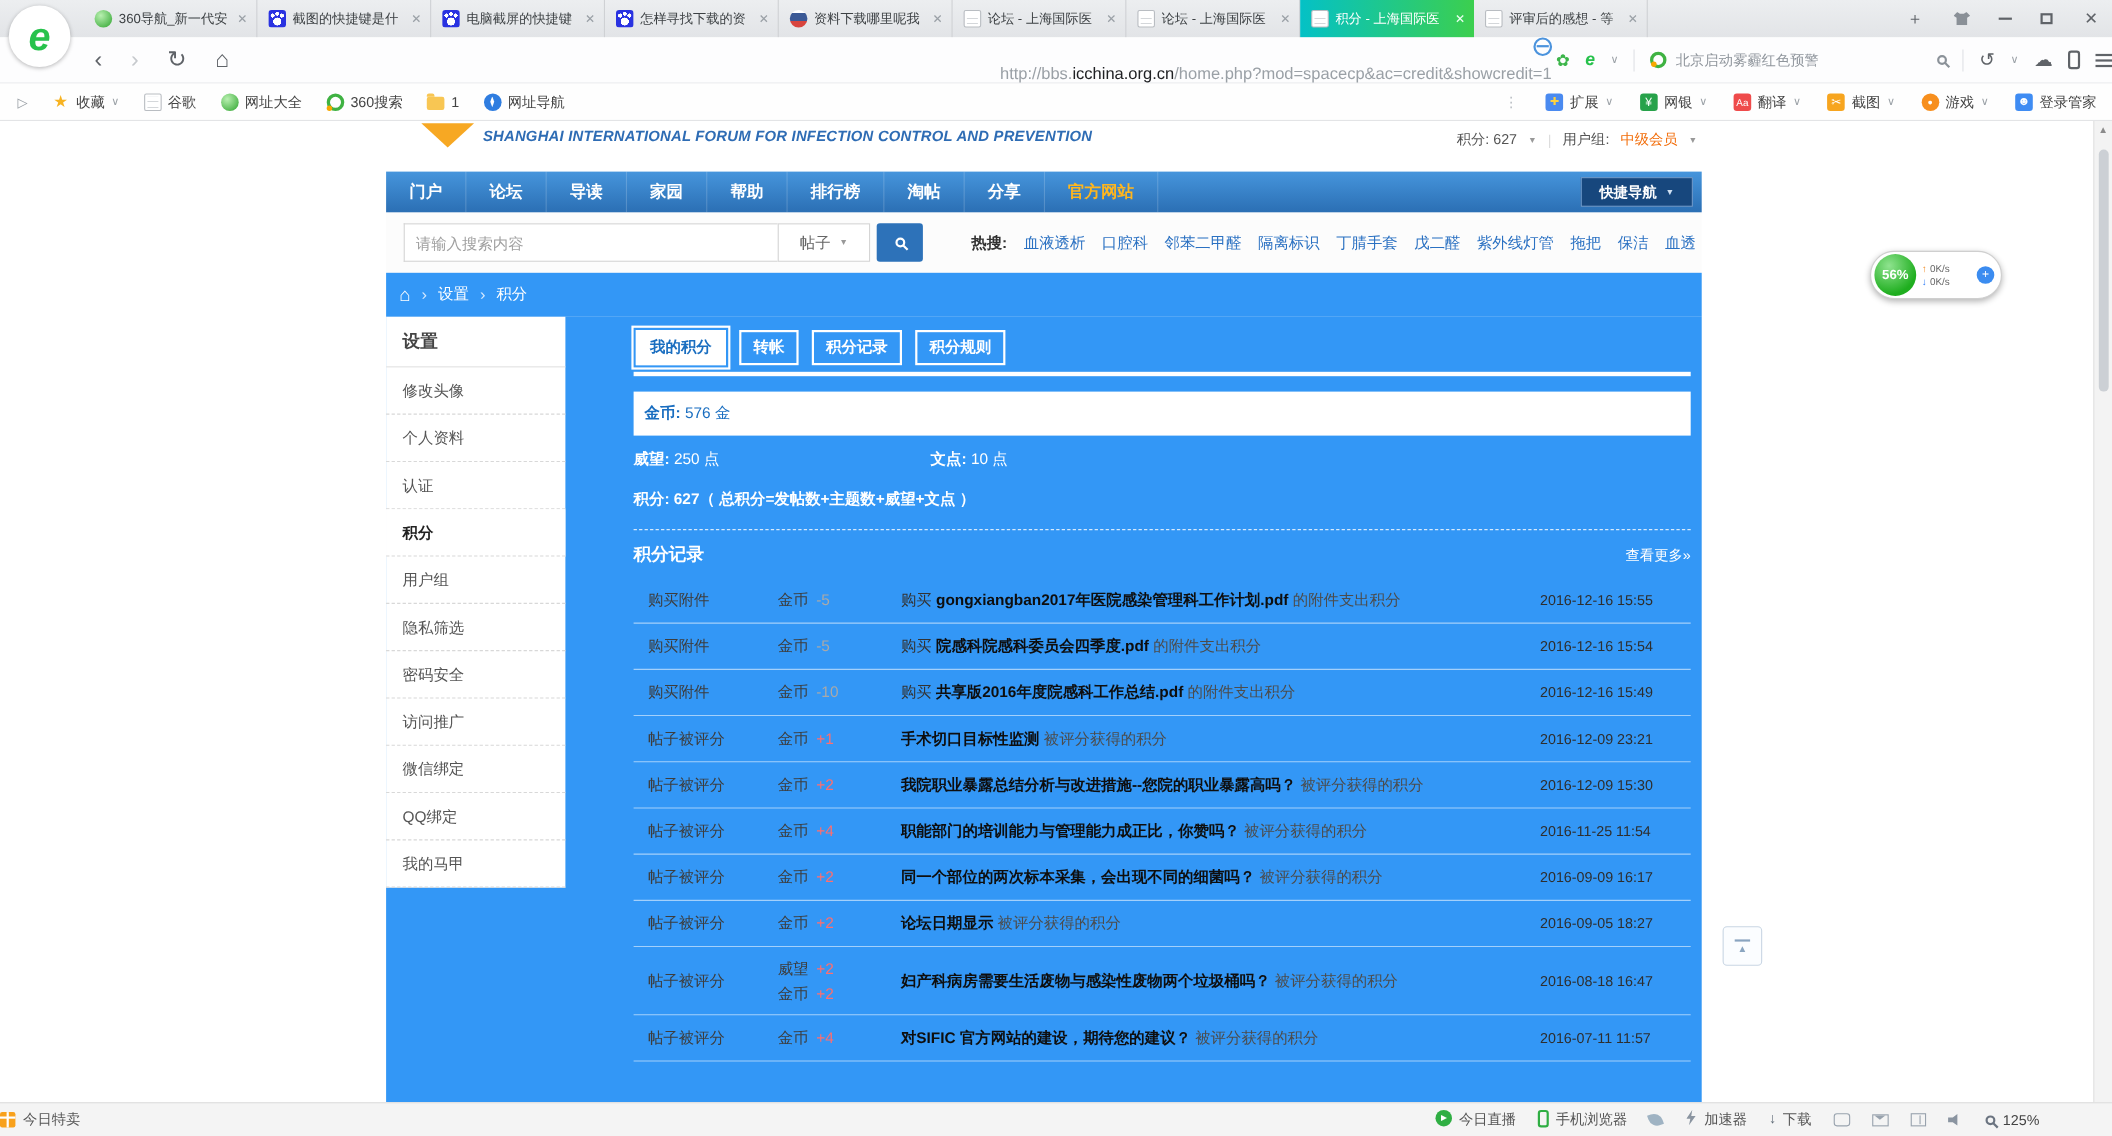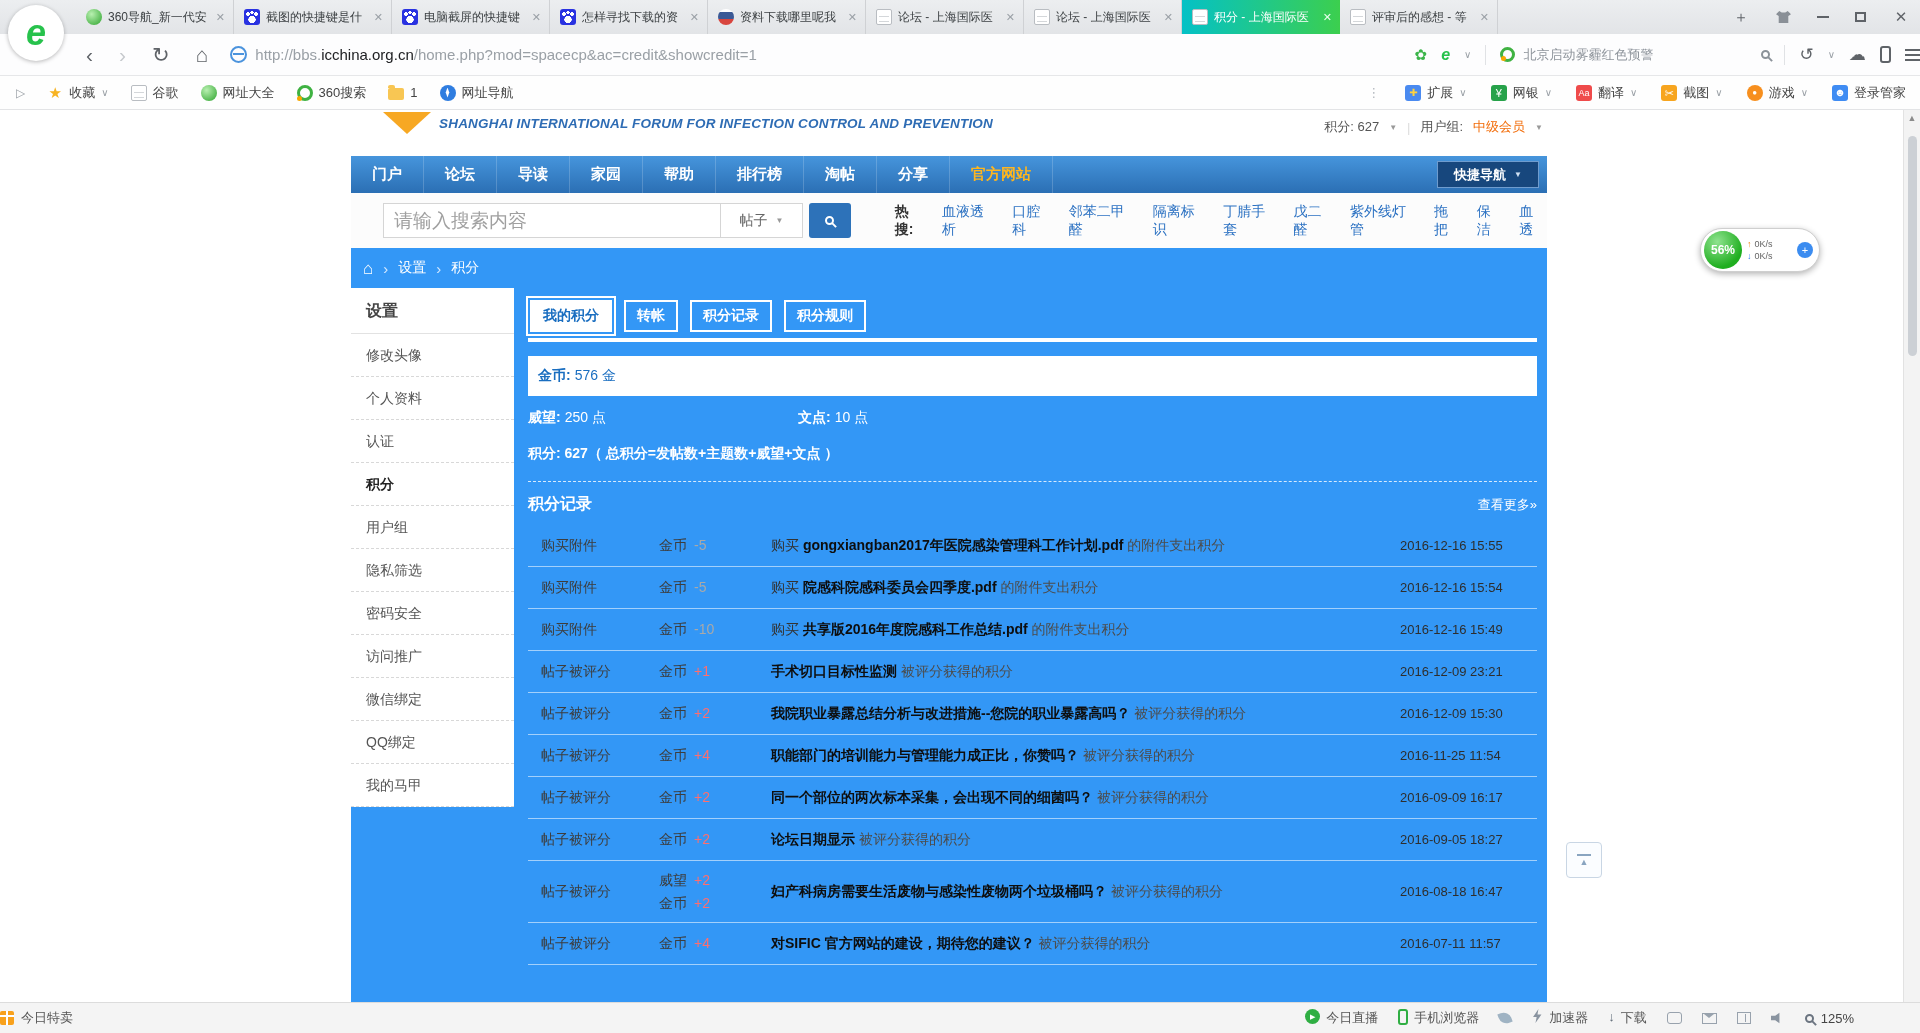--- a/index.html
+++ b/index.html
@@ -25,21 +25,21 @@
   .maxbox { width:11px; height:10px; border:2px solid #5f6368; display:inline-block; }
   .minbar { width:12px; height:2px; background:#5f6368; display:inline-block; }
   .shirt { width:15px; height:12px; background:#8a9097; display:inline-block;
     clip-path:polygon(22% 0,38% 12%,62% 12%,78% 0,100% 28%,82% 42%,82% 100%,18% 100%,18% 42%,0 28%); }
 
   .addressbar { position:absolute; left:0; top:34px; width:1920px; height:42px; background:#fdfdfe;
     border-bottom:1px solid #e6e7e9; display:flex; align-items:center; }
   .nav-btns { display:flex; align-items:center; gap:26px; margin-left:86px; }
   .abtn { font-size:21px; color:#5f6368; line-height:1; }
   .abtn.disabled { color:#c6c9cd; }
-  .urlbox { display:flex; align-items:flex-end; margin-left:22px; width:1190px; gap:8px; }
+  .urlbox { display:flex; align-items:flex-end; margin-left:22px; width:1190px; gap:8px;flex-direction:column; }
   .i-globe { width:17px; height:17px; border:2px solid #4b93dd; border-radius:50%; position:relative; }
   .i-globe::after { content:""; position:absolute; left:1px; right:1px; top:5px; height:2px; background:#4b93dd; }
   .url { font-size:15px; white-space:nowrap; }
   .url .dim { color:#9aa0a6; } .url .host { color:#202124; }
   .addr-right { display:flex; align-items:center; gap:14px; margin-left:4px; }
   .sep { width:1px; height:20px; background:#e0e2e5; }
   .flower { color:#3cb54a; font-size:15px; }
   .greene { color:#27c24c; font-size:16px; font-weight:bold; font-style:italic; }
   .chev { color:#9aa0a6; font-size:10px; }
   .qsearch { display:flex; align-items:center; gap:8px; width:270px; }
@@ -107,21 +107,21 @@
   .nav-item { padding:0 21px; display:flex; align-items:center; color:#fff; font-size:15px; font-weight:bold;
     border-right:1px solid rgba(255,255,255,.18); }
   .nav-item.hl { color:#ffb61e; }
   .quick-nav { position:absolute; right:8px; top:5px; height:27px; background:#17477d;
     border:1px solid #6f9cce; color:#fff; font-size:13px; font-weight:bold; padding:0 16px;
     display:flex; align-items:center; gap:8px; }
   .quick-nav .tinyarrow { color:#cfe0f2; }
 
   .searchrow { height:55px; background:#fcfcfc; display:flex; align-items:center; }
   .search-input { width:340px; height:35px; border:1px solid #d5d5d5; border-right:none; padding:0 10px;
-    font-size:19px; color:#333; outline:none; margin-left:32px; background:#fff; }
+    font-size:14px; color:#333; outline:none; margin-left:16px; background:#fff; }
   .search-input::placeholder { color:#a0a0a0; }
   .search-cat { width:84px; height:35px; border:1px solid #d5d5d5; background:#fff; display:flex;
     align-items:center; justify-content:center; gap:8px; font-size:14px; color:#666; }
   .search-btn { width:42px; height:35px; background:#2d72b9; border-radius:3px; margin-left:6px;
     display:flex; align-items:center; justify-content:center; color:#fff; }
   .hot { margin-left:44px; display:flex; align-items:center; gap:15px; font-size:14px; }
   .hot-label { font-weight:bold; color:#333; }
   .hot-link { color:#2b71c2; }
 
   .breadcrumb { height:40px; background:#3397f6; display:flex; align-items:center; color:#fff;
@@ -130,21 +130,21 @@
   .bc-sep { color:#d6eaff; font-size:15px; }
 
   .content { height:714px; background:#3397f6; display:flex; align-items:flex-start; }
   .sidebar { width:163px; background:#fff; }
   .sb-title { height:46px; line-height:46px; padding-left:15px; font-size:16px; font-weight:bold;
     color:#444; border-bottom:1px solid #e2e2e2; }
   .sb-item { height:43px; line-height:43px; padding-left:15px; font-size:14px; color:#555;
     border-bottom:1px dashed #d8d8d8; }
   .sb-item.active { color:#222; font-weight:bold; background:#fff; }
 
-  .main { flex:1; padding:12px 10px 0 14px; color:#fff; }
+  .main { flex:1; padding:12px 10px 0 14px; color:#fff;margin-left:48px; }
   .ptabs { display:flex; gap:12px; border-bottom:4px solid #fff; padding-left:2px; }
   .ptab { border:2px solid #fff; color:#fff; font-size:14px; font-weight:bold; padding:5px 11px;
     margin-bottom:6px; background:transparent; }
   .ptab.active { background:#fff; color:#1a6ec0; box-shadow:0 0 0 2px #3397f6,0 0 0 4px #fff; }
   .gold-box { margin-top:14px; background:#fff; height:40px; display:flex; align-items:center;
     padding-left:10px; font-size:14px; color:#1a6ec0; }
   .gold-box b { margin-right:4px; }
   .stat-row { margin-top:13px; display:flex; font-size:14px; }
   .stat-row .cell { width:270px; }
   .stat-row b { margin-right:4px; }

